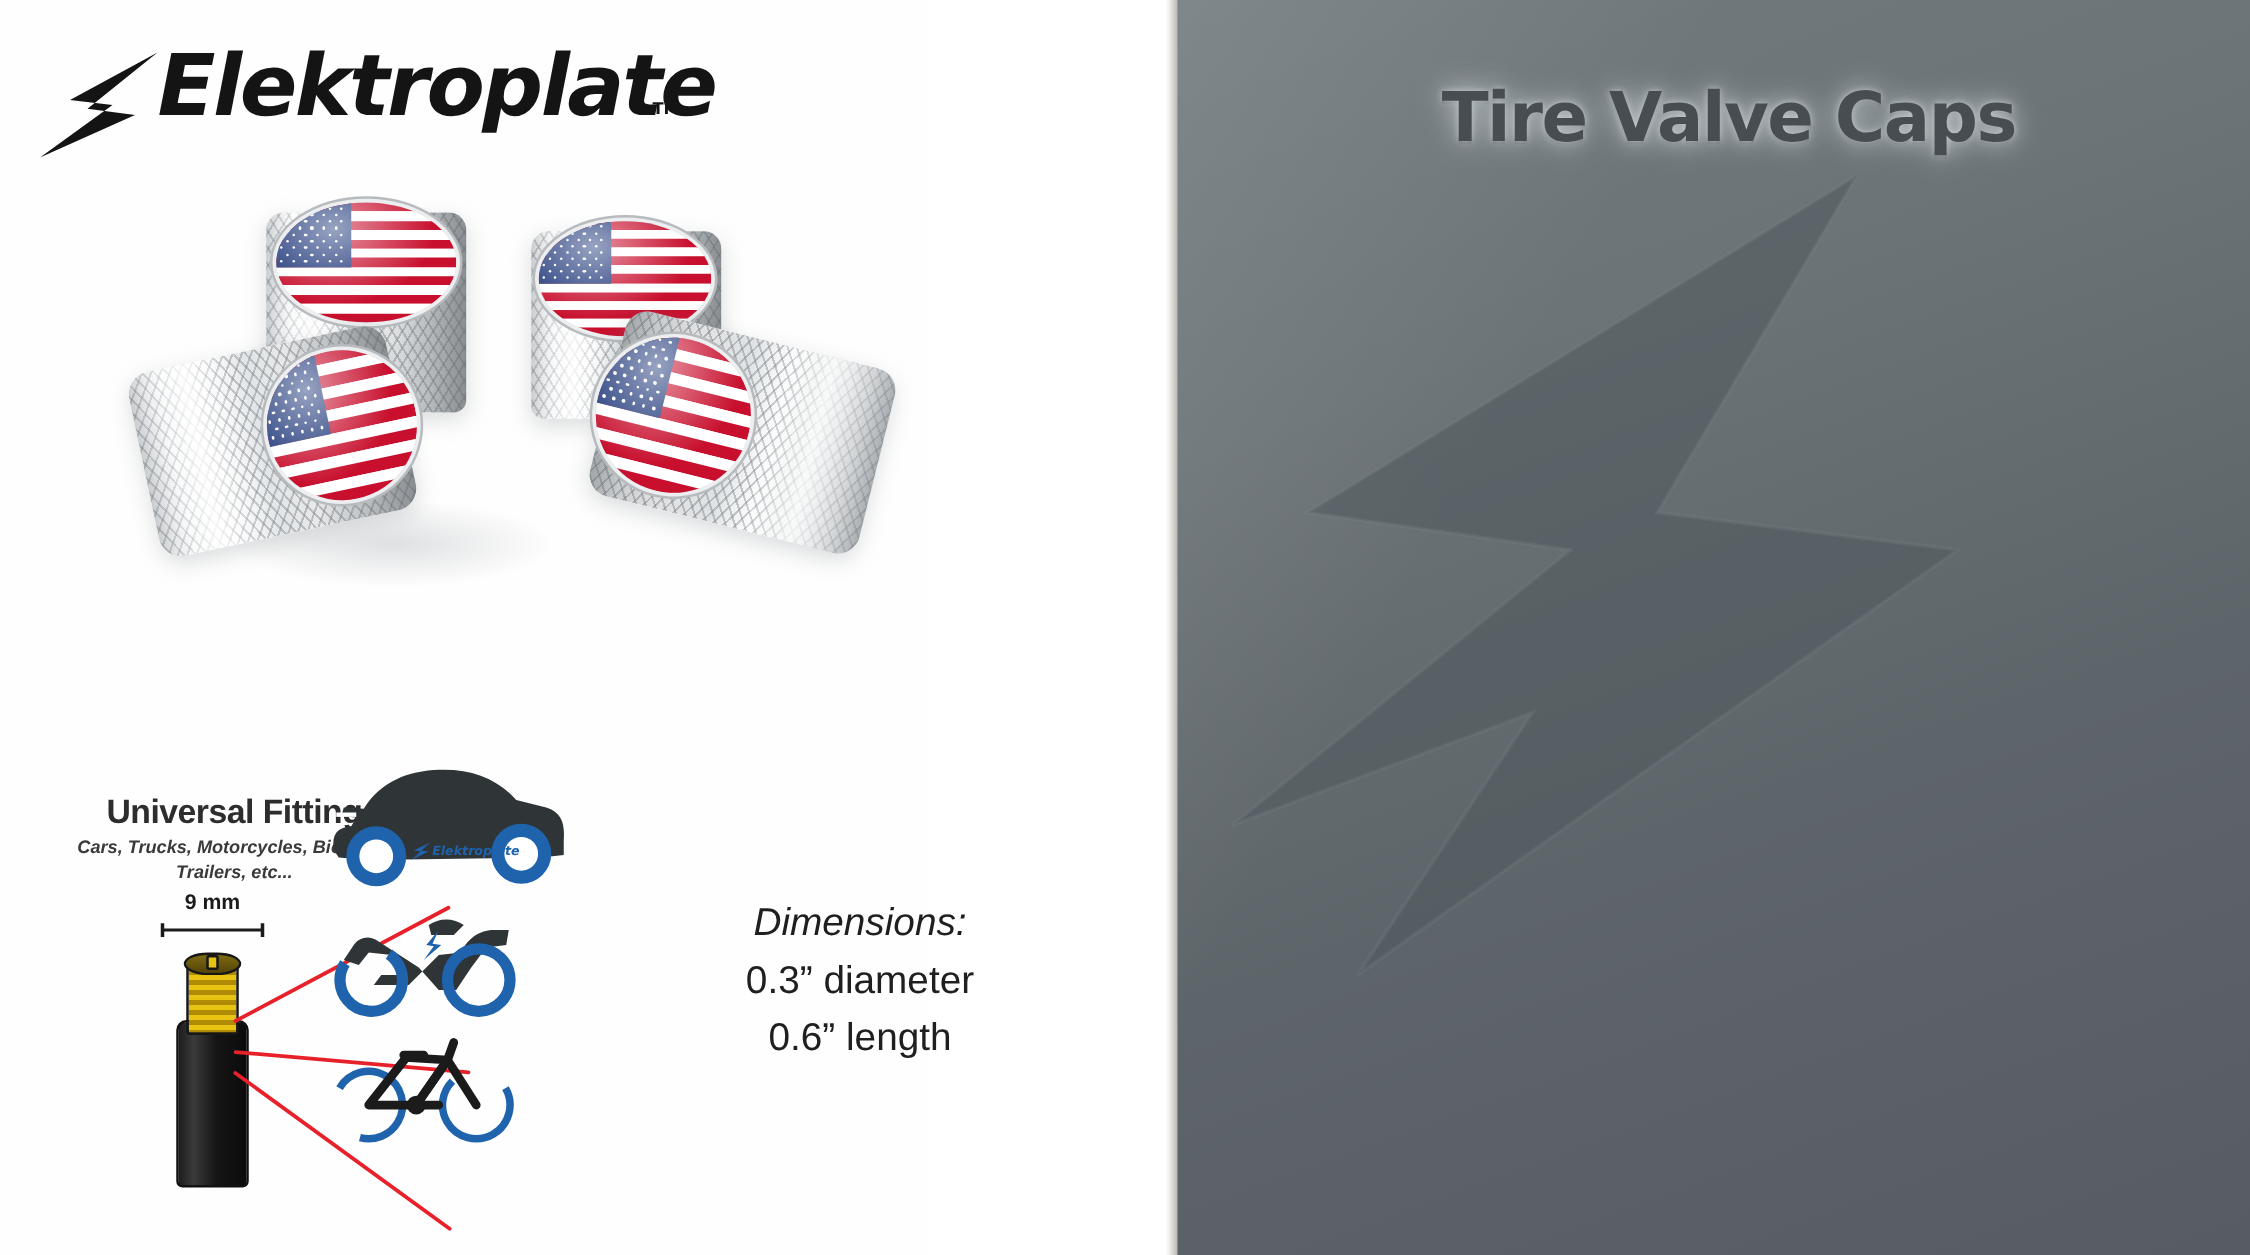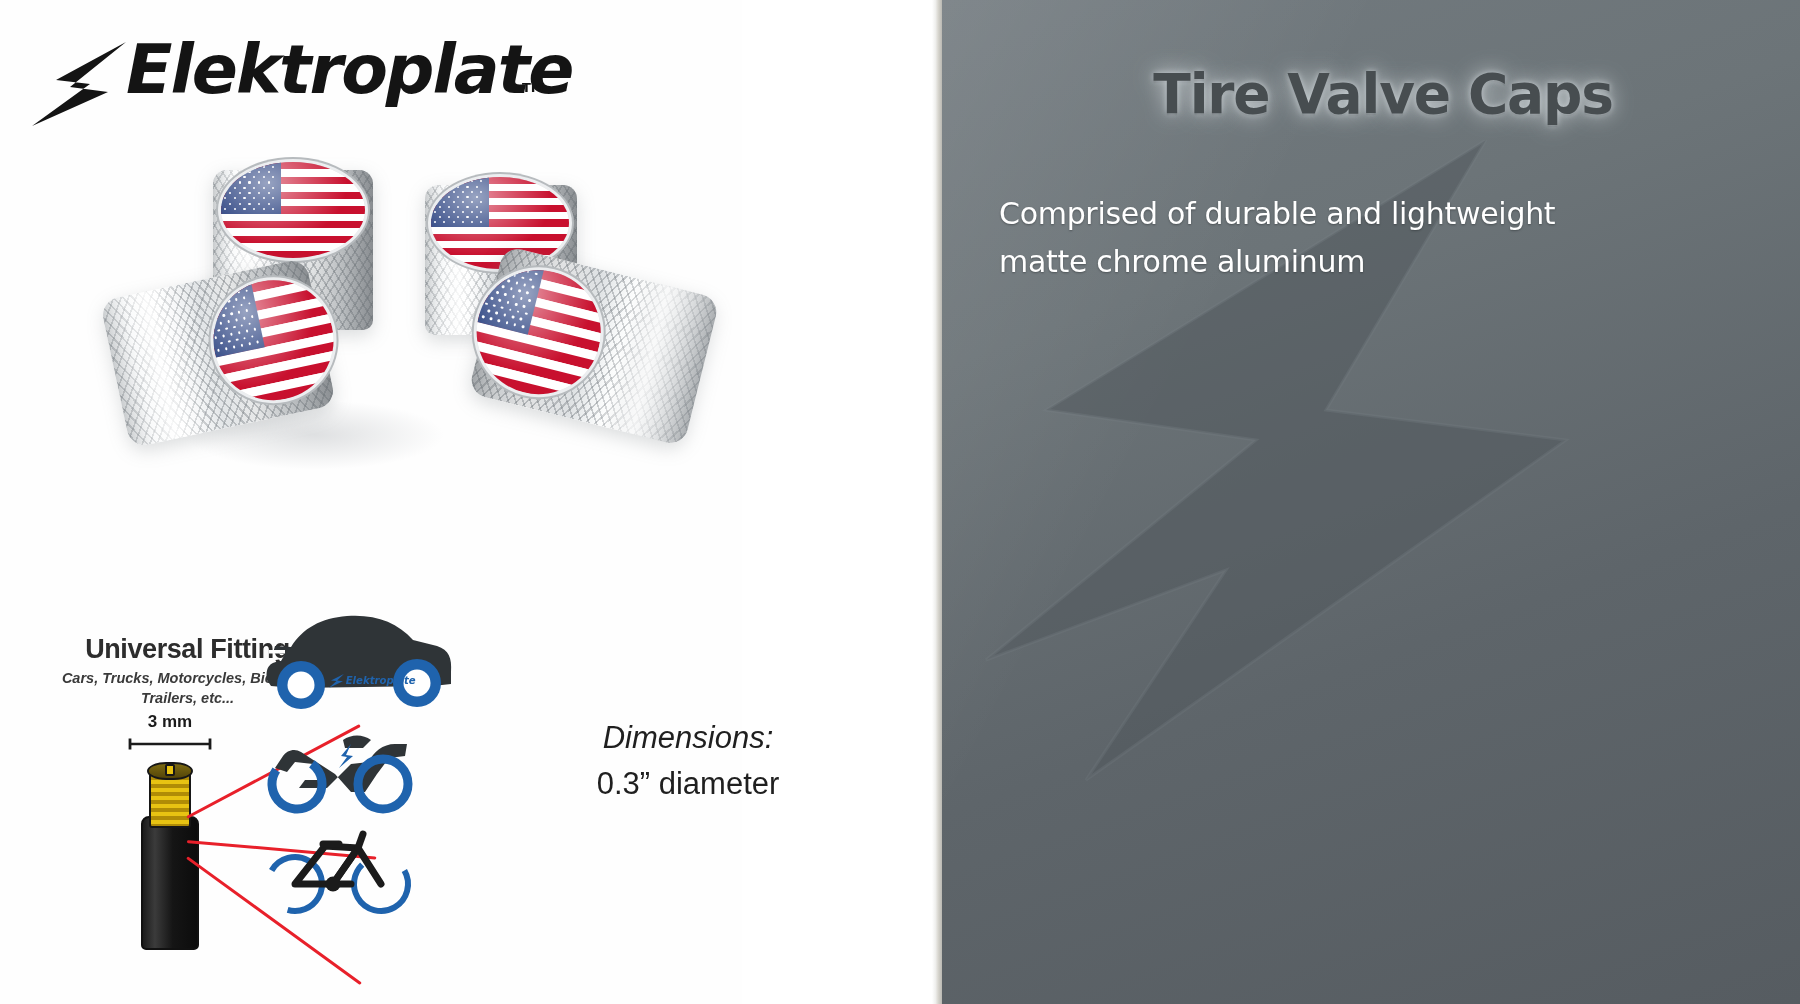--- a/index.html
+++ b/index.html
@@ -494,21 +494,21 @@
         </div>
       </div>
     </div>
 
     <div id="fitting">
 
       <div class="title">Universal Fitting</div>
       <div class="subtitle">Cars, Trucks, Motorcycles,
 Bicycles, Trailers, etc...</div>
 
-      <div id="dim-label">3 mm</div>
+      <div id="dim-label">9 mm</div>
       <svg id="dim-line" viewBox="0 0 86 12">
         <line x1="3" y1="6" x2="83" y2="6" stroke="#1b1b1b" stroke-width="2.4"></line>
         <line x1="3" y1="0.5" x2="3" y2="11.5" stroke="#1b1b1b" stroke-width="2.8"></line>
         <line x1="83" y1="0.5" x2="83" y2="11.5" stroke="#1b1b1b" stroke-width="2.8"></line>
       </svg>
 
       <div id="valve-stem">
         <div class="stem-rubber"></div>
         <div class="stem-thread"></div>
         <div class="stem-cap"></div>
@@ -562,31 +562,30 @@
             <path d="M95 26 L100 12"></path>
           </g>
           <circle cx="70" cy="62" r="7.5" fill="#1b1b1b"></circle>
         </svg>
       </div>
     </div>
 
     <div id="dimensions">
       <div class="dim-head">Dimensions:</div>
       <div class="dim-row">0.3” diameter</div>
+      <div class="dim-row">0.6” length</div>
     </div>
   </div>
 
   <div id="right-panel">
     <svg id="bolt-watermark" viewBox="0 0 760 790">
       <path d="M560 0 L120 270 L330 300 L60 520 L300 430 L160 640 L640 300 L400 270 Z" fill="#51585d"></path>
       <path d="M560 0 L120 270 L330 300 L60 520 L300 430 L160 640 L640 300 L400 270 Z" fill="none" stroke="#7e868b" stroke-width="3" opacity=".35"></path>
     </svg>
 
     <div id="panel-title">Tire Valve Caps</div>
 
     <div id="bullets">
-      <div class="bullet">Comprised of durable and lightweight
-matte chrome aluminum</div>
     </div>
   </div>
 
   <div id="panel-edge"></div>
 </div>
 
 </body></html>

